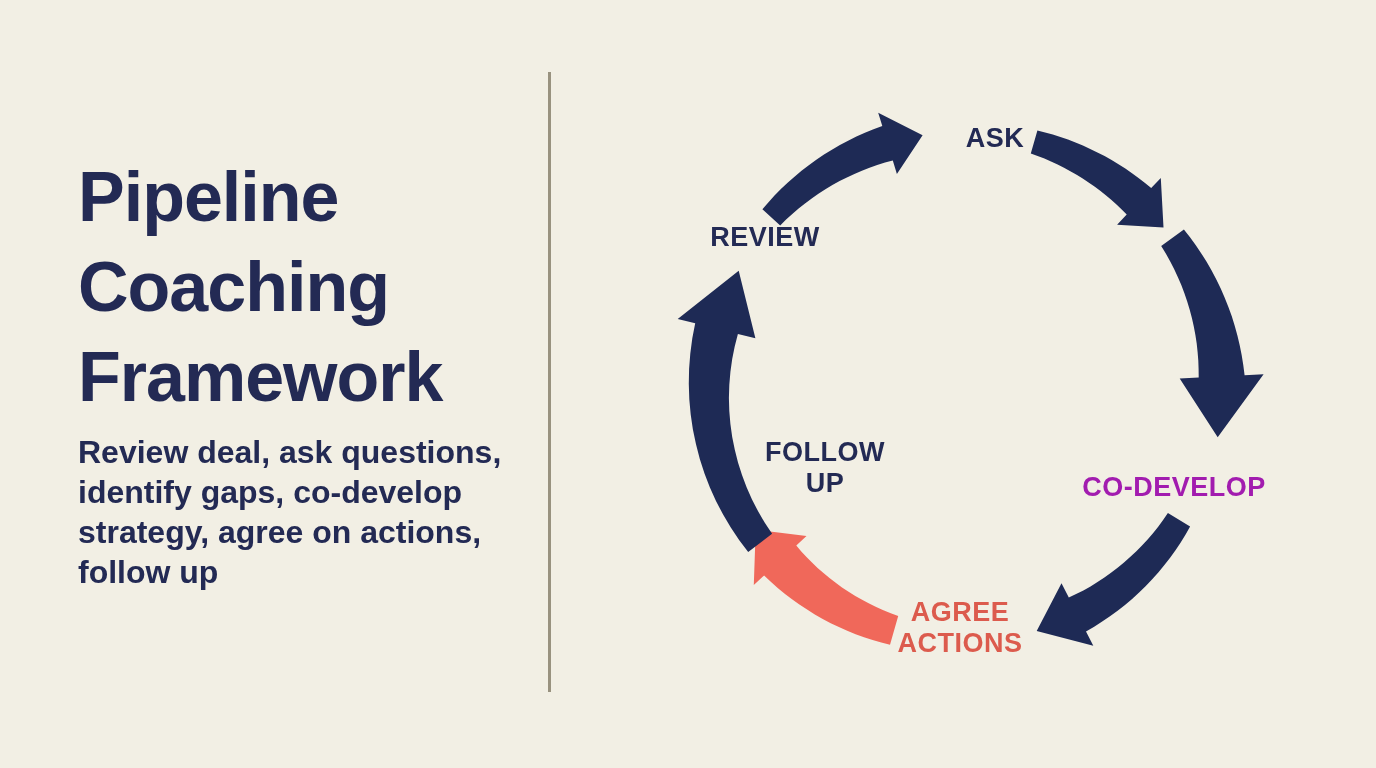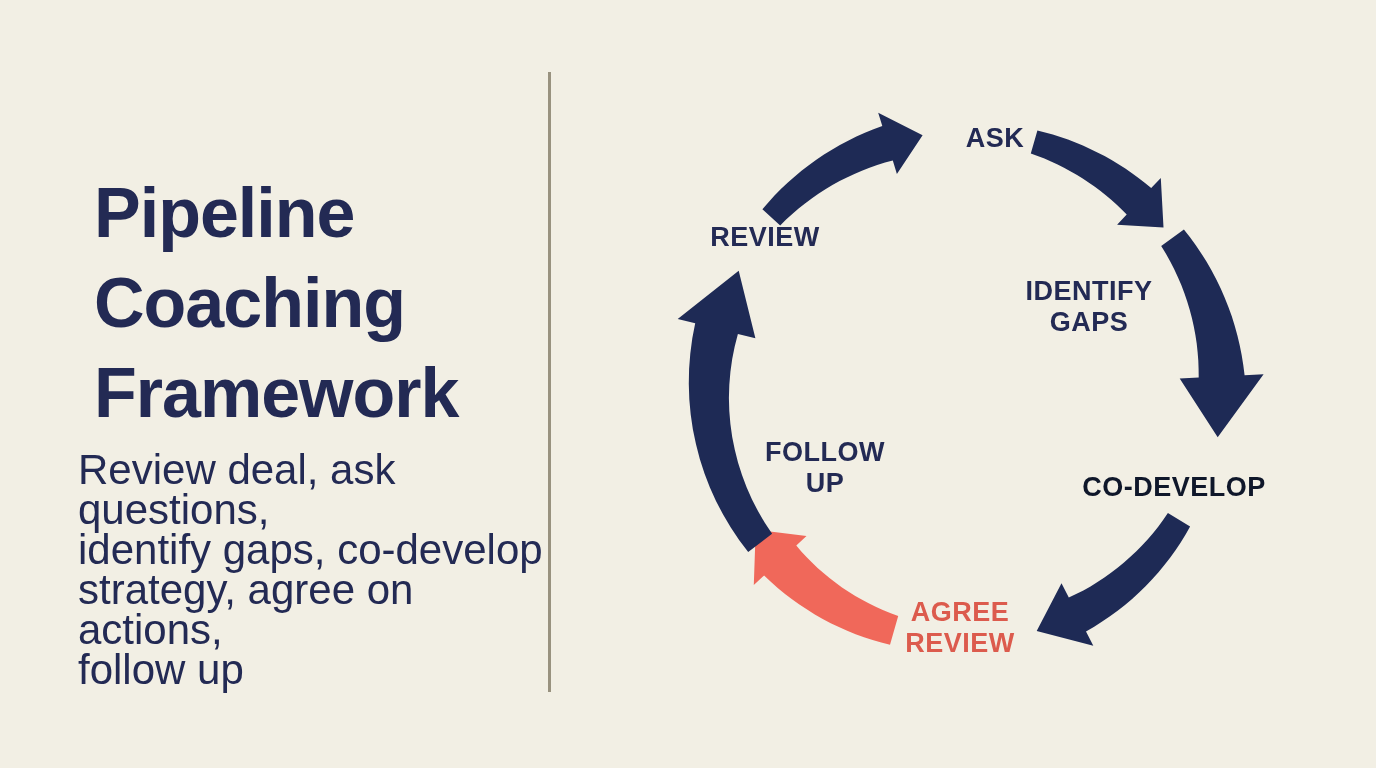--- a/index.html
+++ b/index.html
@@ -20,38 +20,38 @@
   .left-panel {
     position: absolute;
     left: 78px;
     top: 0;
     width: 470px;
   }
   .title {
     position: absolute;
     left: 0;
     top: 152px;
-    margin: 16px;
+    margin: 0;
     width: 470px;
     font-size: 70px;
     line-height: 90px;
     font-weight: 700;
     letter-spacing: -1px;
     color: #232a54;
     white-space: pre-line;
   }
   .subtitle {
     position: absolute;
     left: 0;
-    top: 450px;
+    top: 432px;
     margin: 0;
     width: 470px;
-    font-size: 42px;
+    font-size: 32px;
     line-height: 40px;
-    font-weight: 400;
+    font-weight: 700;
     color: #232a54;
     white-space: pre-line;
   }
 
   
   .divider {
     position: absolute;
     left: 548px;
     top: 72px;
     width: 3px;
@@ -108,23 +108,21 @@
     <svg class="arrows-svg" id="arrows-svg" width="1376" height="768" viewBox="0 0 1376 768">
         <path d="M762.4 209.3 L 768.3 202.4 L 774.5 195.6 L 780.9 189.1 L 787.6 182.8 L 794.5 176.7 L 801.5 170.8 L 808.8 165.2 L 816.3 159.8 L 824.0 154.6 L 831.9 149.7 L 839.9 145.1 L 848.1 140.7 L 856.4 136.6 L 864.9 132.8 L 873.5 129.3 L 882.3 126.1 L 878.2 112.7 L 922.6 135.2 L 896.9 173.9 L 892.8 160.5 L 885.0 162.6 L 877.2 165.1 L 869.5 167.7 L 861.9 170.7 L 854.4 173.9 L 846.9 177.4 L 839.6 181.1 L 832.4 185.1 L 825.4 189.3 L 818.4 193.7 L 811.7 198.4 L 805.0 203.4 L 798.6 208.6 L 792.3 214.0 L 786.1 219.6 L 780.2 225.4 Z" fill="#1e2a55"></path>
         <path d="M1037.4 130.5 L 1045.1 132.4 L 1052.8 134.6 L 1060.4 137.0 L 1068.0 139.6 L 1075.5 142.5 L 1082.9 145.6 L 1090.2 148.9 L 1097.4 152.4 L 1104.6 156.1 L 1111.6 160.1 L 1118.5 164.3 L 1125.3 168.6 L 1132.0 173.2 L 1138.5 178.0 L 1145.0 183.0 L 1151.2 188.1 L 1160.8 177.9 L 1163.5 227.6 L 1117.1 224.7 L 1126.7 214.5 L 1121.7 209.4 L 1116.5 204.6 L 1111.2 199.8 L 1105.8 195.2 L 1100.2 190.8 L 1094.5 186.5 L 1088.6 182.4 L 1082.7 178.5 L 1076.6 174.7 L 1070.3 171.2 L 1064.0 167.7 L 1057.6 164.5 L 1051.0 161.5 L 1044.4 158.6 L 1037.6 156.0 L 1030.8 153.5 Z" fill="#1e2a55"></path>
         <path d="M1183.9 229.5 L 1190.0 237.3 L 1195.8 245.2 L 1201.3 253.4 L 1206.6 261.8 L 1211.6 270.4 L 1216.2 279.2 L 1220.6 288.2 L 1224.6 297.4 L 1228.3 306.7 L 1231.7 316.1 L 1234.7 325.7 L 1237.4 335.4 L 1239.7 345.2 L 1241.7 355.2 L 1243.3 365.2 L 1244.6 375.2 L 1263.6 374.2 L 1217.7 437.2 L 1179.7 378.6 L 1198.7 377.6 L 1198.6 369.1 L 1198.3 360.6 L 1197.6 352.0 L 1196.7 343.5 L 1195.4 335.0 L 1193.8 326.5 L 1191.9 318.1 L 1189.7 309.7 L 1187.2 301.4 L 1184.4 293.2 L 1181.3 285.0 L 1177.8 277.0 L 1174.1 269.0 L 1170.1 261.2 L 1165.8 253.5 L 1161.2 246.0 Z" fill="#1e2a55"></path>
         <path d="M1190.1 526.5 L 1185.6 534.5 L 1180.7 542.4 L 1175.5 550.2 L 1170.1 557.7 L 1164.4 565.1 L 1158.5 572.3 L 1152.2 579.2 L 1145.8 586.0 L 1139.1 592.5 L 1132.1 598.9 L 1125.0 604.9 L 1117.6 610.8 L 1110.0 616.3 L 1102.2 621.6 L 1094.2 626.7 L 1086.0 631.5 L 1093.3 645.7 L 1036.7 631.0 L 1061.5 583.3 L 1068.8 597.6 L 1076.1 594.1 L 1083.4 590.4 L 1090.5 586.4 L 1097.5 582.1 L 1104.4 577.6 L 1111.0 572.8 L 1117.6 567.8 L 1124.0 562.6 L 1130.1 557.1 L 1136.1 551.5 L 1142.0 545.6 L 1147.6 539.5 L 1153.0 533.2 L 1158.2 526.7 L 1163.1 520.0 L 1167.9 513.1 Z" fill="#1e2a55"></path>
         <path d="M890.0 644.7 L 881.3 642.5 L 872.6 640.0 L 864.0 637.2 L 855.6 634.2 L 847.2 630.8 L 838.9 627.1 L 830.7 623.2 L 822.7 618.9 L 814.8 614.4 L 807.1 609.6 L 799.4 604.6 L 792.0 599.3 L 784.7 593.7 L 777.7 587.9 L 770.8 581.8 L 764.1 575.5 L 753.8 585.1 L 755.7 529.8 L 806.5 535.9 L 796.3 545.5 L 801.3 551.4 L 806.5 557.0 L 812.0 562.6 L 817.6 567.9 L 823.5 573.1 L 829.5 578.0 L 835.7 582.8 L 842.0 587.4 L 848.6 591.7 L 855.3 595.9 L 862.1 599.8 L 869.1 603.5 L 876.2 607.0 L 883.4 610.2 L 890.8 613.2 L 898.2 615.9 Z" fill="#f0685a"></path>
         <path d="M748.2 551.9 L 739.1 539.9 L 730.8 527.5 L 723.1 514.6 L 716.1 501.2 L 709.9 487.5 L 704.5 473.4 L 699.8 459.0 L 696.0 444.3 L 692.9 429.5 L 690.7 414.4 L 689.3 399.3 L 688.8 384.0 L 689.1 368.7 L 690.3 353.5 L 692.3 338.3 L 695.2 323.2 L 677.7 318.9 L 738.7 270.8 L 755.4 338.2 L 737.9 333.9 L 734.7 346.4 L 732.2 359.1 L 730.4 371.9 L 729.3 384.9 L 728.9 397.9 L 729.3 411.0 L 730.4 424.0 L 732.2 437.0 L 734.8 449.8 L 738.0 462.6 L 742.0 475.1 L 746.7 487.4 L 752.0 499.5 L 758.1 511.3 L 764.8 522.8 L 772.1 533.8 Z" fill="#1e2a55"></path>
       </svg>
 
     <div class="step-label lbl-ask" style="color: rgb(35, 42, 84);">ASK</div>
-    <div class="step-label lbl-identify-gaps" style="color: rgb(35, 42, 84);">IDENTIFY
-GAPS</div>
-    <div class="step-label lbl-co-develop" style="color: #0f172a;">CO-DEVELOP</div>
+    <div class="step-label lbl-co-develop" style="color: #a21caf;">CO-DEVELOP</div>
     <div class="step-label lbl-agree-actions" style="color: rgb(220, 91, 77);">AGREE
-REVIEW</div>
+ACTIONS</div>
     <div class="step-label lbl-follow-up" style="color: rgb(35, 42, 84);">FOLLOW
 UP</div>
     <div class="step-label lbl-review" style="color: rgb(35, 42, 84);">REVIEW</div>
   </section>
 
 </div>
 
 </body></html>

